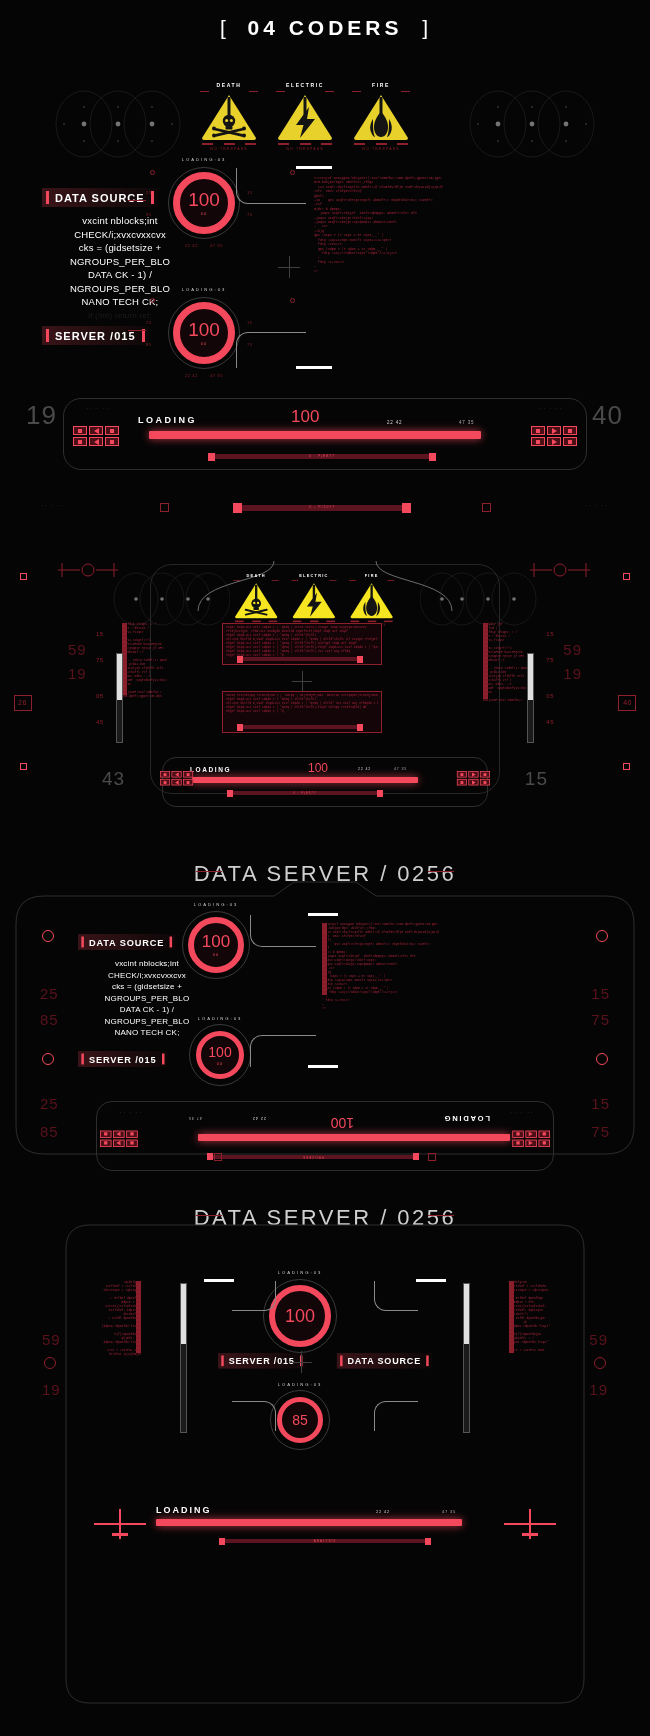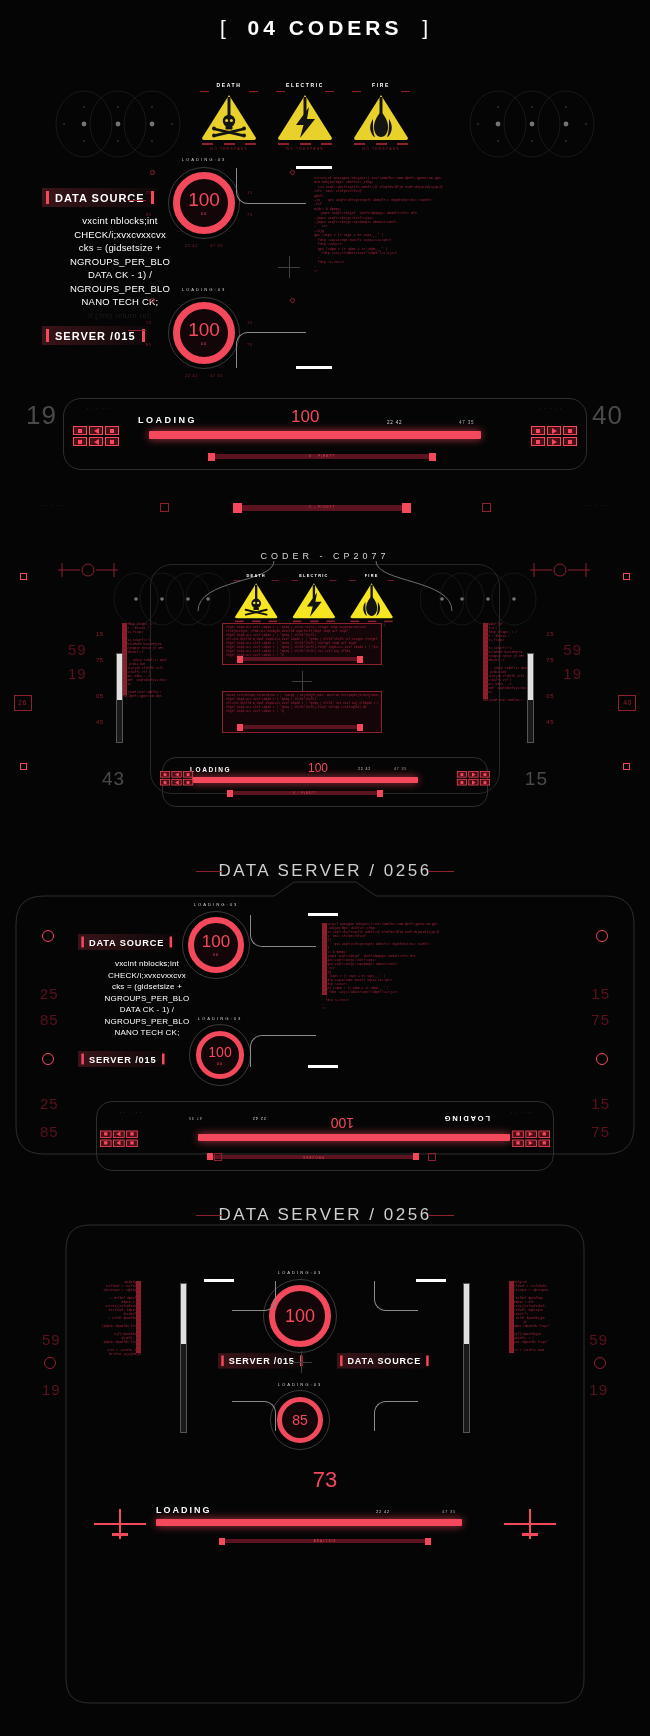--- a/index.html
+++ b/index.html
@@ -22,21 +22,21 @@
     color:#ffffff;
   }
   .maintitle .brk{ color:#ffffff; font-weight:normal; letter-spacing:2px;}
 
   
   .panel{ position:absolute; left:0; width:650px; }
 
   .paneltitle{
     position:absolute; left:0; width:650px; text-align:center;
     font-family:"Liberation Sans Narrow","Liberation Sans",sans-serif;
-    font-size:17px; letter-spacing:2.5px; color:#cfcfcf; font-weight:300;
+    font-size:22px; letter-spacing:2.5px; color:#cfcfcf; font-weight:300;
   }
   .paneltitle.small{ font-size:9px; letter-spacing:4px; color:#d6d6d6; }
   .ttl-dash{
     position:absolute; top:50%; width:26px; height:1px; background:#8e1f2c;
   }
 
   
   .warnrow{ position:absolute; display:flex; gap:14px; }
   .warn{ width:62px; position:relative; }
   .warn .wlabel{
@@ -464,21 +464,20 @@
   <div class="ldbar2" style="left:237px; top:0px; width:170px; height:6px;">
     <i style="left:-4px;top:-2px;width:9px;height:10px;"></i>
       <i style="right:-4px;top:-2px;width:9px;height:10px;"></i>
     <div class="tx" style="top:0.2px;">C - P/2077</div>
   </div>
   <div class="sq" style="left:160px;top:-2px;width:9px;height:9px;"></div>
   <div class="sq" style="left:482px;top:-2px;width:9px;height:9px;"></div>
   <div class="dashes" style="left:42px; top:-2px;">··  ·  ··</div>
   <div class="dashes" style="right:42px; top:-2px;">··  ·  ··</div>
 
-  <div class="paneltitle small" style="top:46px;">CODER - CP2077</div>
 
   <div class="hudframe" style="left:150px; top:59px; width:350px; height:230px;"></div>
 
   <svg style="position:absolute;left:58px;top:52px;" width="62" height="26" viewBox="0 0 62 26">
     <line x1="0" y1="13" x2="22" y2="13" stroke="#8e1f2c" stroke-width="1"></line>
     <circle cx="30" cy="13" r="6" fill="none" stroke="#8e1f2c"></circle>
     <line x1="38" y1="13" x2="60" y2="13" stroke="#8e1f2c" stroke-width="1"></line>
     <line x1="4" y1="6" x2="4" y2="20" stroke="#8e1f2c"></line>
       <line x1="56" y1="6" x2="56" y2="20" stroke="#8e1f2c"></line>
   </svg>
@@ -1049,21 +1048,20 @@
     <i style="top:0;height:60px;"></i>
   </div>
 
   <div class="sidenum dimred sm" style="left:42px; top:146px;">59</div>
   <div class="sidenum dimred sm" style="left:42px; top:196px;">19</div>
   <div class="sidenum dimred sm" style="right:42px; top:146px;">59</div>
   <div class="sidenum dimred sm" style="right:42px; top:196px;">19</div>
   <div class="ringsm" style="left:44px; top:172px; width:12px; height:12px;"></div>
   <div class="ringsm" style="right:44px; top:172px; width:12px; height:12px;"></div>
 
-  <div class="ldval" style="left:0; width:650px; text-align:center; top:282px; font-size:22px;">73</div>
 
   <div class="loadwrap" style="left:90px; top:310px; width:470px; height:64px;">
     <div class="ldtxt" style="left:66px; top:10px; font-size:9px; letter-spacing:2px;">LOADING</div>
     <div class="ldmark" style="left:286px; top:14px; font-size:4px;">22 42</div>
     <div class="ldmark r" style="left:352px; top:14px; font-size:4px;">47 35</div>
     <div class="ldbar" style="left:66px; top:24px; width:306px; height:7px;"></div>
     <div class="ldbar2" style="left:132px; top:44px; width:206px; height:4px;">
       <i style="left:-3px;top:-1.5px;width:6px;height:7px;"></i>
         <i style="right:-3px;top:-1.5px;width:6px;height:7px;"></i>
       <div class="tx" style="font-size:3px;top:-.5px;">ANALYSIS</div>

